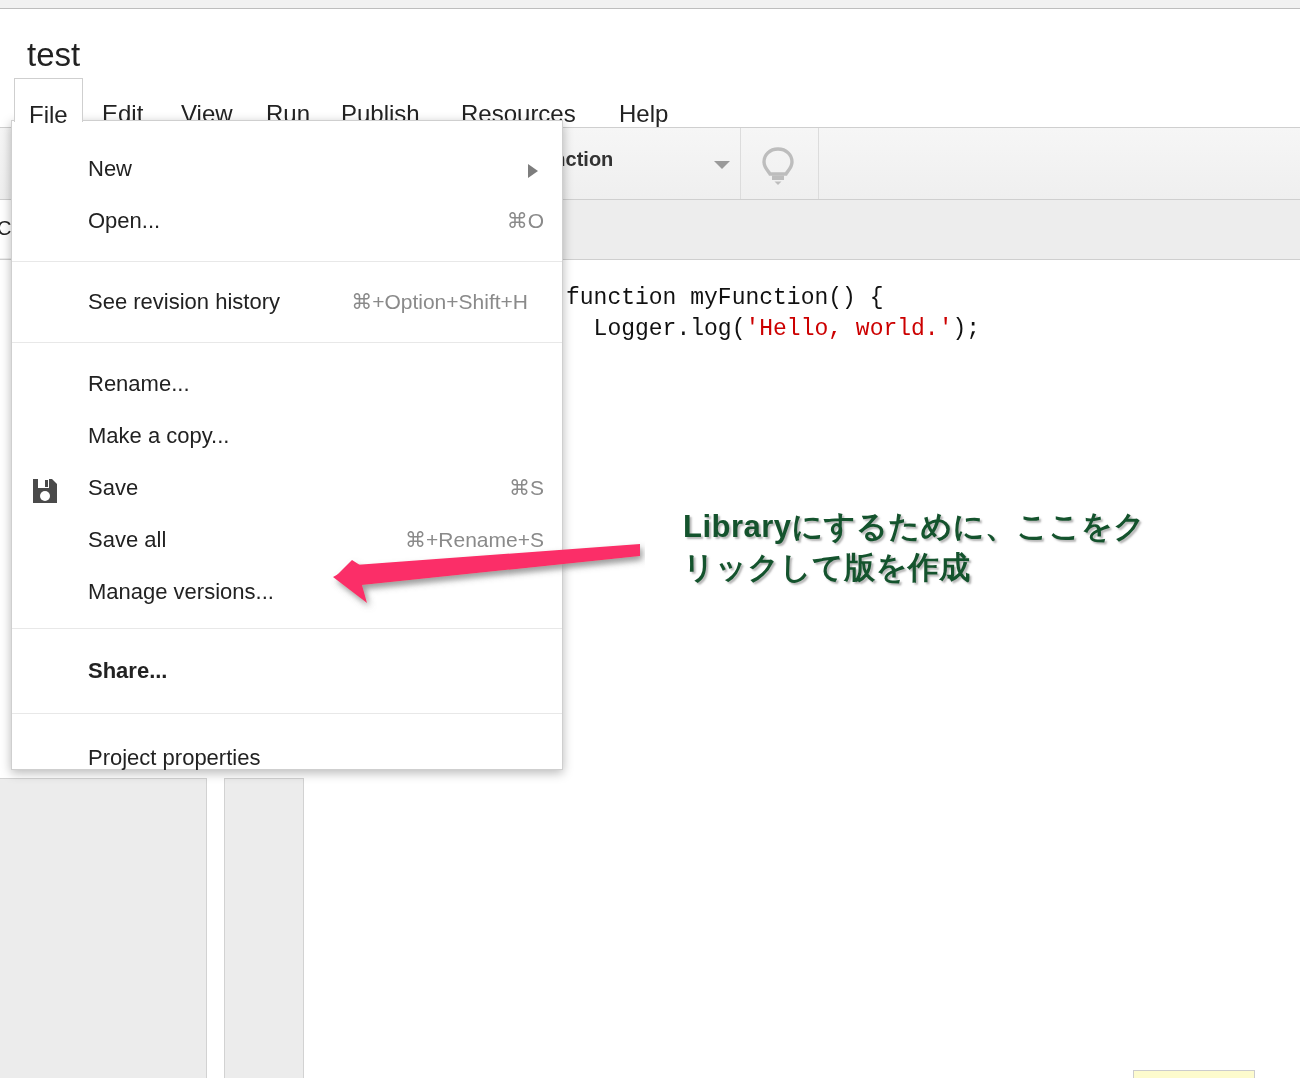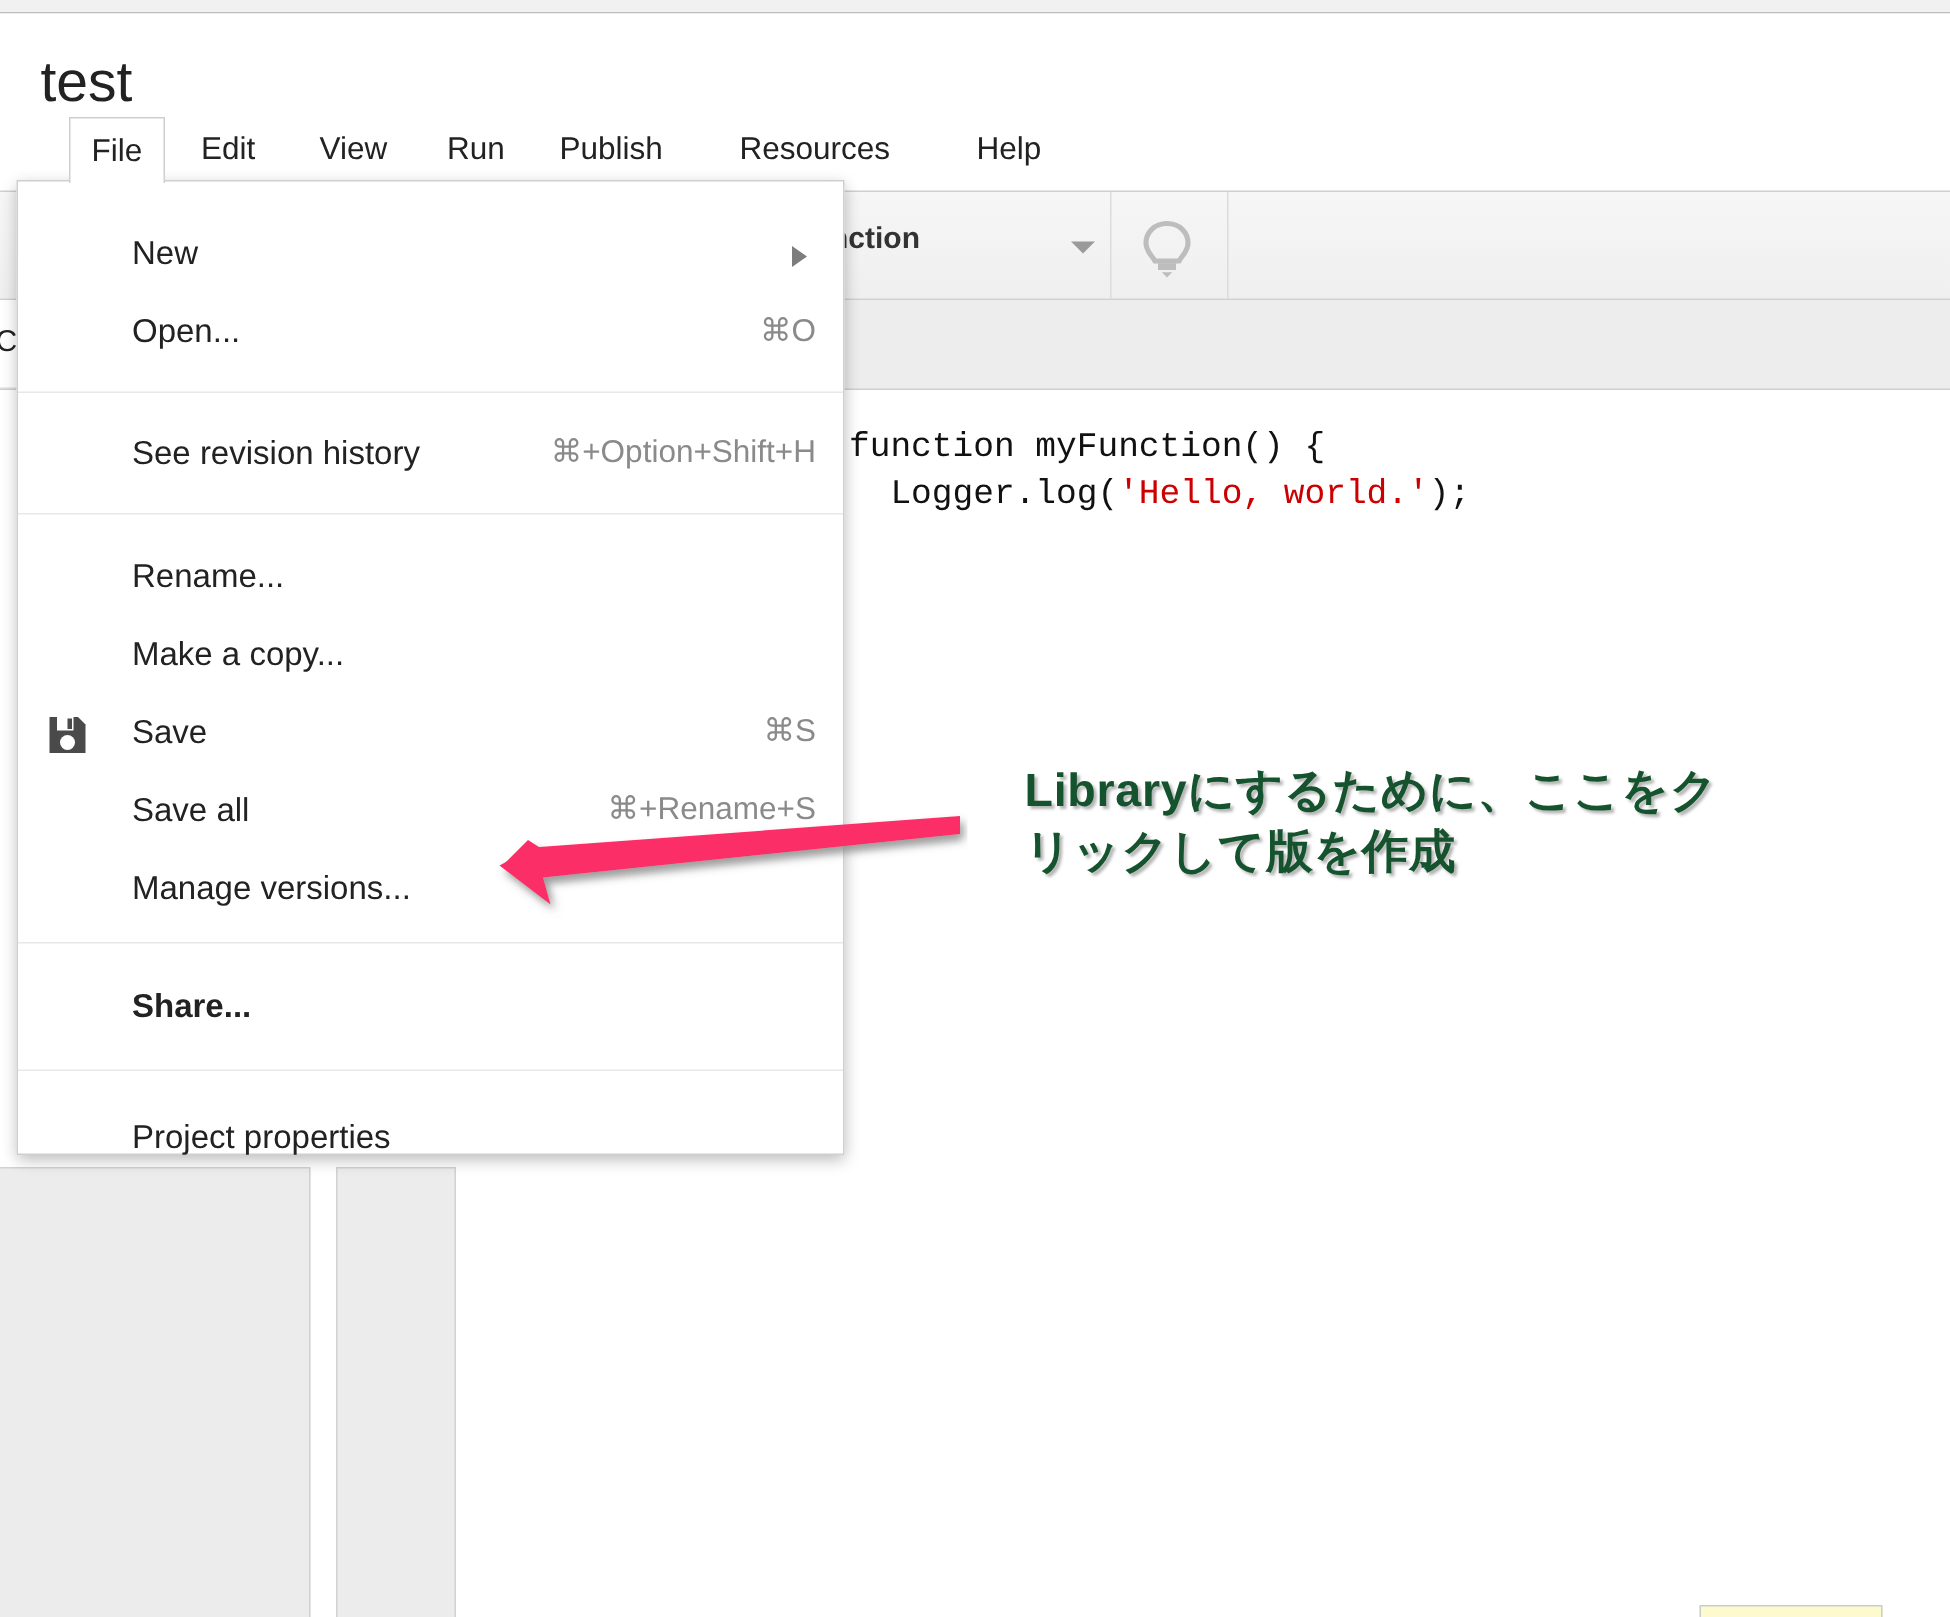--- a/index.html
+++ b/index.html
@@ -6,24 +6,24 @@
   body{
     width:1300px;height:1078px;
     background:#ffffff;
     font-family:"Liberation Sans","DejaVu Sans",sans-serif;
     overflow:hidden;position:relative;
   }
   
   #app{position:absolute;inset:0;}
   .topstrip{position:absolute;left:0;top:0;width:1300px;height:8px;background:#f1f1f1;border-bottom:1px solid #bdbdbd;}
   .titlearea{position:absolute;left:0;top:9px;width:1300px;height:118px;background:#fff;}
-  .doc-title{position:absolute;left:27px;top:26px;font-size:38px;color:#222;line-height:40px;}
+  .doc-title{position:absolute;left:27px;top:26px;font-size:33px;color:#222;line-height:40px;}
   
   .menubar{position:absolute;left:0;top:78px;height:44px;width:1300px;}
-  .menubar-item{position:absolute;top:0;height:44px;line-height:44px;font-size:21px;color:#222;padding:0 14px;box-sizing:border-box;white-space:nowrap;margin-left:32px;}
+  .menubar-item{position:absolute;top:0;height:44px;line-height:44px;font-size:24px;color:#222;padding:14px 14px;box-sizing:border-box;white-space:nowrap;}
   .menubar-item.active{background:#fff;border:1px solid #cfcfcf;border-bottom:none;z-index:60;}
   
   .toolbar{position:absolute;left:0;top:127px;width:1300px;height:73px;
     background:linear-gradient(to bottom,#f6f6f6 0%,#efefef 100%);
     border-top:1px solid #cfcfcf;border-bottom:1px solid #cfcfcf;box-sizing:border-box;}
   .tb-sep{position:absolute;top:0;width:1px;height:71px;background:#dcdcdc;}
   .fn-select{position:absolute;left:500px;top:0;height:71px;width:240px;}
   .fn-label{position:absolute;left:0px;top:20px;font-size:20px;font-weight:bold;color:#333;white-space:nowrap;}
   .fn-caret{position:absolute;left:214px;top:33px;width:0;height:0;
     border-left:8px solid transparent;border-right:8px solid transparent;border-top:8px solid #9a9a9a;}
@@ -47,21 +47,21 @@
   }
   .mgroup{border-bottom:1px solid #e8e8e8;}
   .mgroup.last{border-bottom:none;}
   .mitem{position:relative;height:52px;line-height:52px;}
   .mlabel{position:absolute;left:76px;top:0;font-size:22px;color:#222;white-space:nowrap;}
   .maccel{position:absolute;right:18px;top:0;font-size:21px;color:#8a8a8a;white-space:nowrap;}
   .msub{position:absolute;right:24px;top:21px;width:0;height:0;
     border-top:7px solid transparent;border-bottom:7px solid transparent;border-left:10px solid #7d7d7d;}
   .micon{position:absolute;left:19px;top:12px;width:28px;height:28px;}
   .gpad-a{padding:22px 0 14px 0;}
-  .gpad-b{padding:14px 0 14px 0;}
+  .gpad-b{padding:14px 16px 14px 0;}
   .gpad-c{padding:15px 0 10px 0;}
   .gpad-d{padding:16px 0 16px 0;font-weight:bold;}
   .gpad-e{padding:18px 0 18px 0;}
   
   #arrow{position:absolute;left:295px;top:525px;z-index:70;}
   .anno-text{
     position:absolute;left:683px;top:506px;z-index:70;
     font-size:31px;font-weight:bold;line-height:41px;
     color:#14532d;white-space:pre;letter-spacing:.5px;
     text-shadow:2px 2px 2px rgba(120,120,120,.55), -1px -1px 0 #fff, 1px -1px 0 #fff, -1px 1px 0 #fff;

